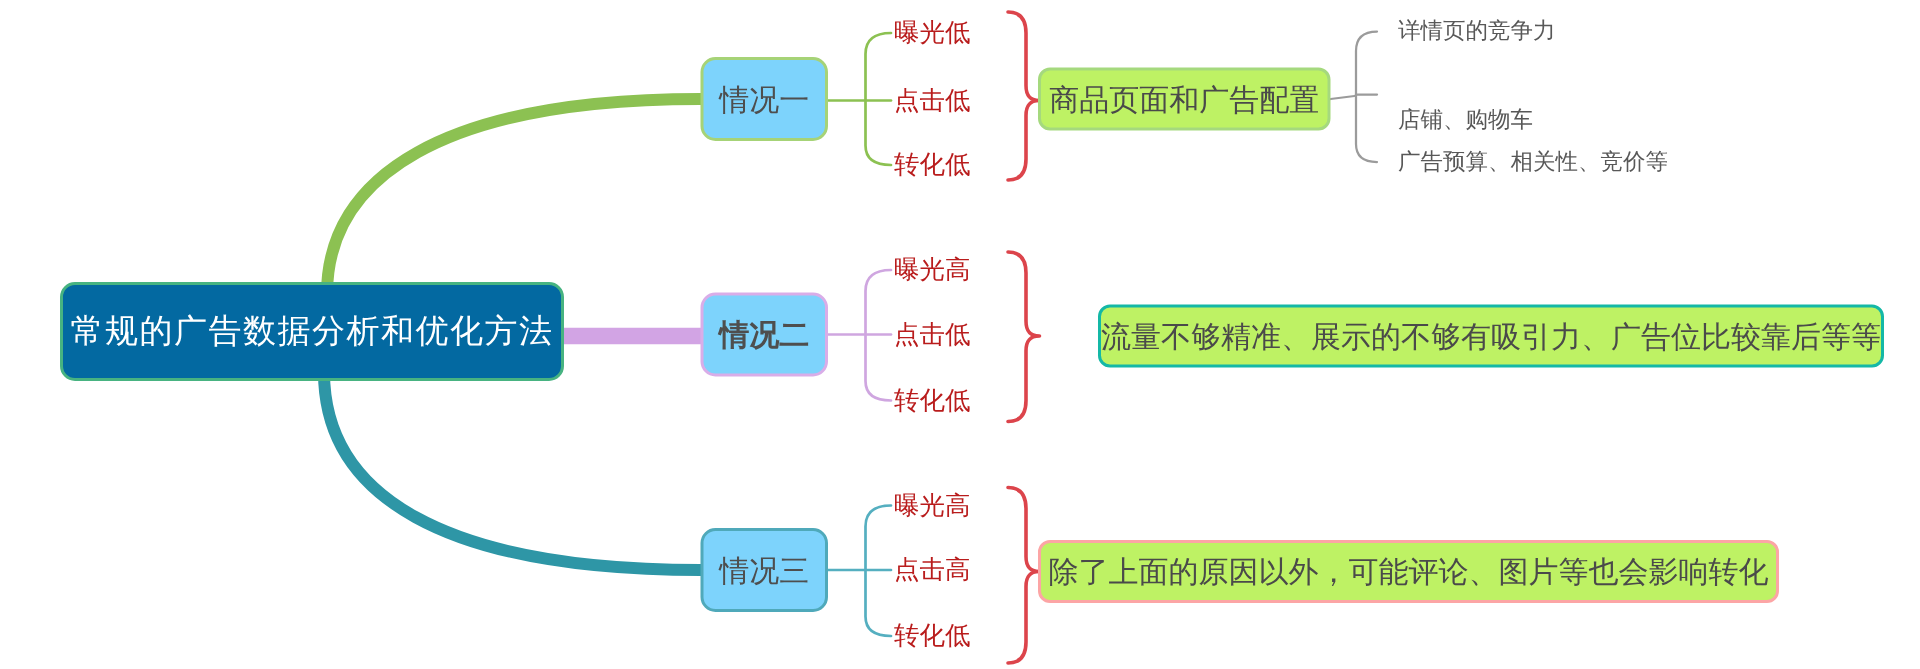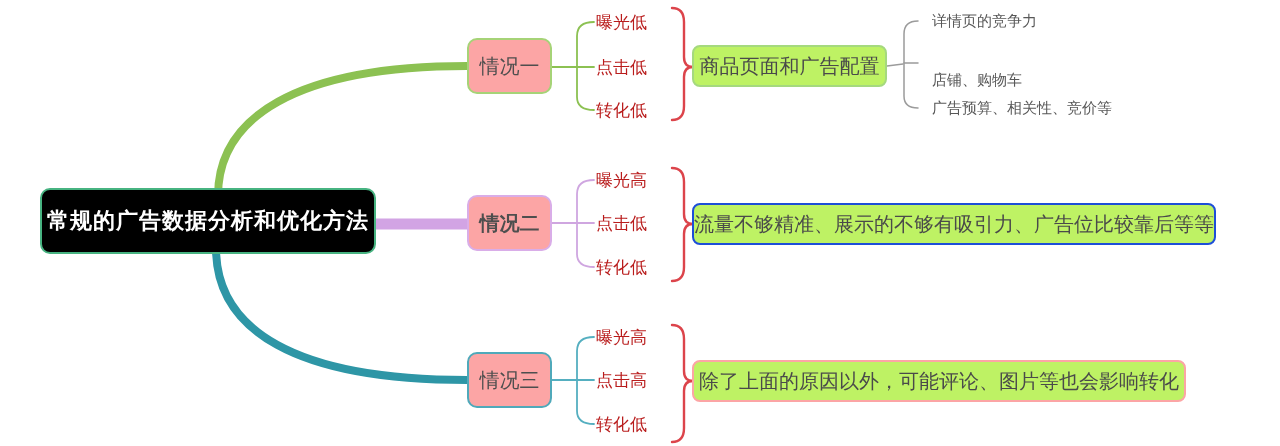--- a/index.html
+++ b/index.html
@@ -1,33 +1,33 @@
 <!DOCTYPE html>
 <html><head>
 <meta charset="utf-8">
 <style>
   html,body{margin:0;padding:0;background:#ffffff;}
   body{font-family:"Liberation Sans","DejaVu Sans",sans-serif;}
   .canvas{position:relative;width:1280px;height:446px;overflow:hidden;background:#ffffff;}
   .links{position:absolute;left:0;top:0;width:1280px;height:446px;}
   .node{position:absolute;display:flex;align-items:center;justify-content:center;
         box-sizing:border-box;white-space:nowrap;}
-  .root-node{left:40px;top:188px;width:336px;height:66px;background:#000000;
+  .root-node{left:40px;top:188px;width:336px;height:66px;background:#0369a1;
         border:2px solid #47B381;border-radius:10px;color:#ffffff;
-        font-size:22px;font-weight:bold;letter-spacing:1px;}
-  .case-node{left:467px;width:85px;height:56px;background:#fca5a5;border-radius:10px;
+        font-size:22px;font-weight:normal;letter-spacing:1px;}
+  .case-node{left:467px;width:85px;height:56px;background:#7dd3fc;border-radius:10px;
         color:#4E4E4E;font-size:20px;}
   .case-1{top:38px;border:2px solid #A6D377;}
   .case-2{top:195px;border:2px solid #D9ADE8;font-weight:bold;}
   .case-3{top:352px;border:2px solid #4FA9BA;}
   .metric{position:absolute;left:596px;transform:translateY(-50%);
         color:#b91c1c;font-size:17px;}
   .conclusion{background:#bef264;border-radius:8px;color:#4A4A4A;font-size:20px;left:692px;height:42px;}
   .conclusion-1{top:45px;width:195px;border:2px solid #A5D97E;}
-  .conclusion-2{top:203px;width:524px;border:2px solid #1d4ed8;}
+  .conclusion-2{top:203px;width:524px;border:2px solid #14b8a6;margin-left:40px;}
   .conclusion-3{top:360px;width:494px;border:2px solid #fca5a5;}
   .detail{position:absolute;left:932px;transform:translateY(-50%);
         color:#585858;font-size:15px;text-align:right;}
   .detail-1{top:21px;}
   .detail-2{top:63px;margin-top:17px;}
   .detail-3{top:108px;}
 </style>
 </head>
 <body>
 

